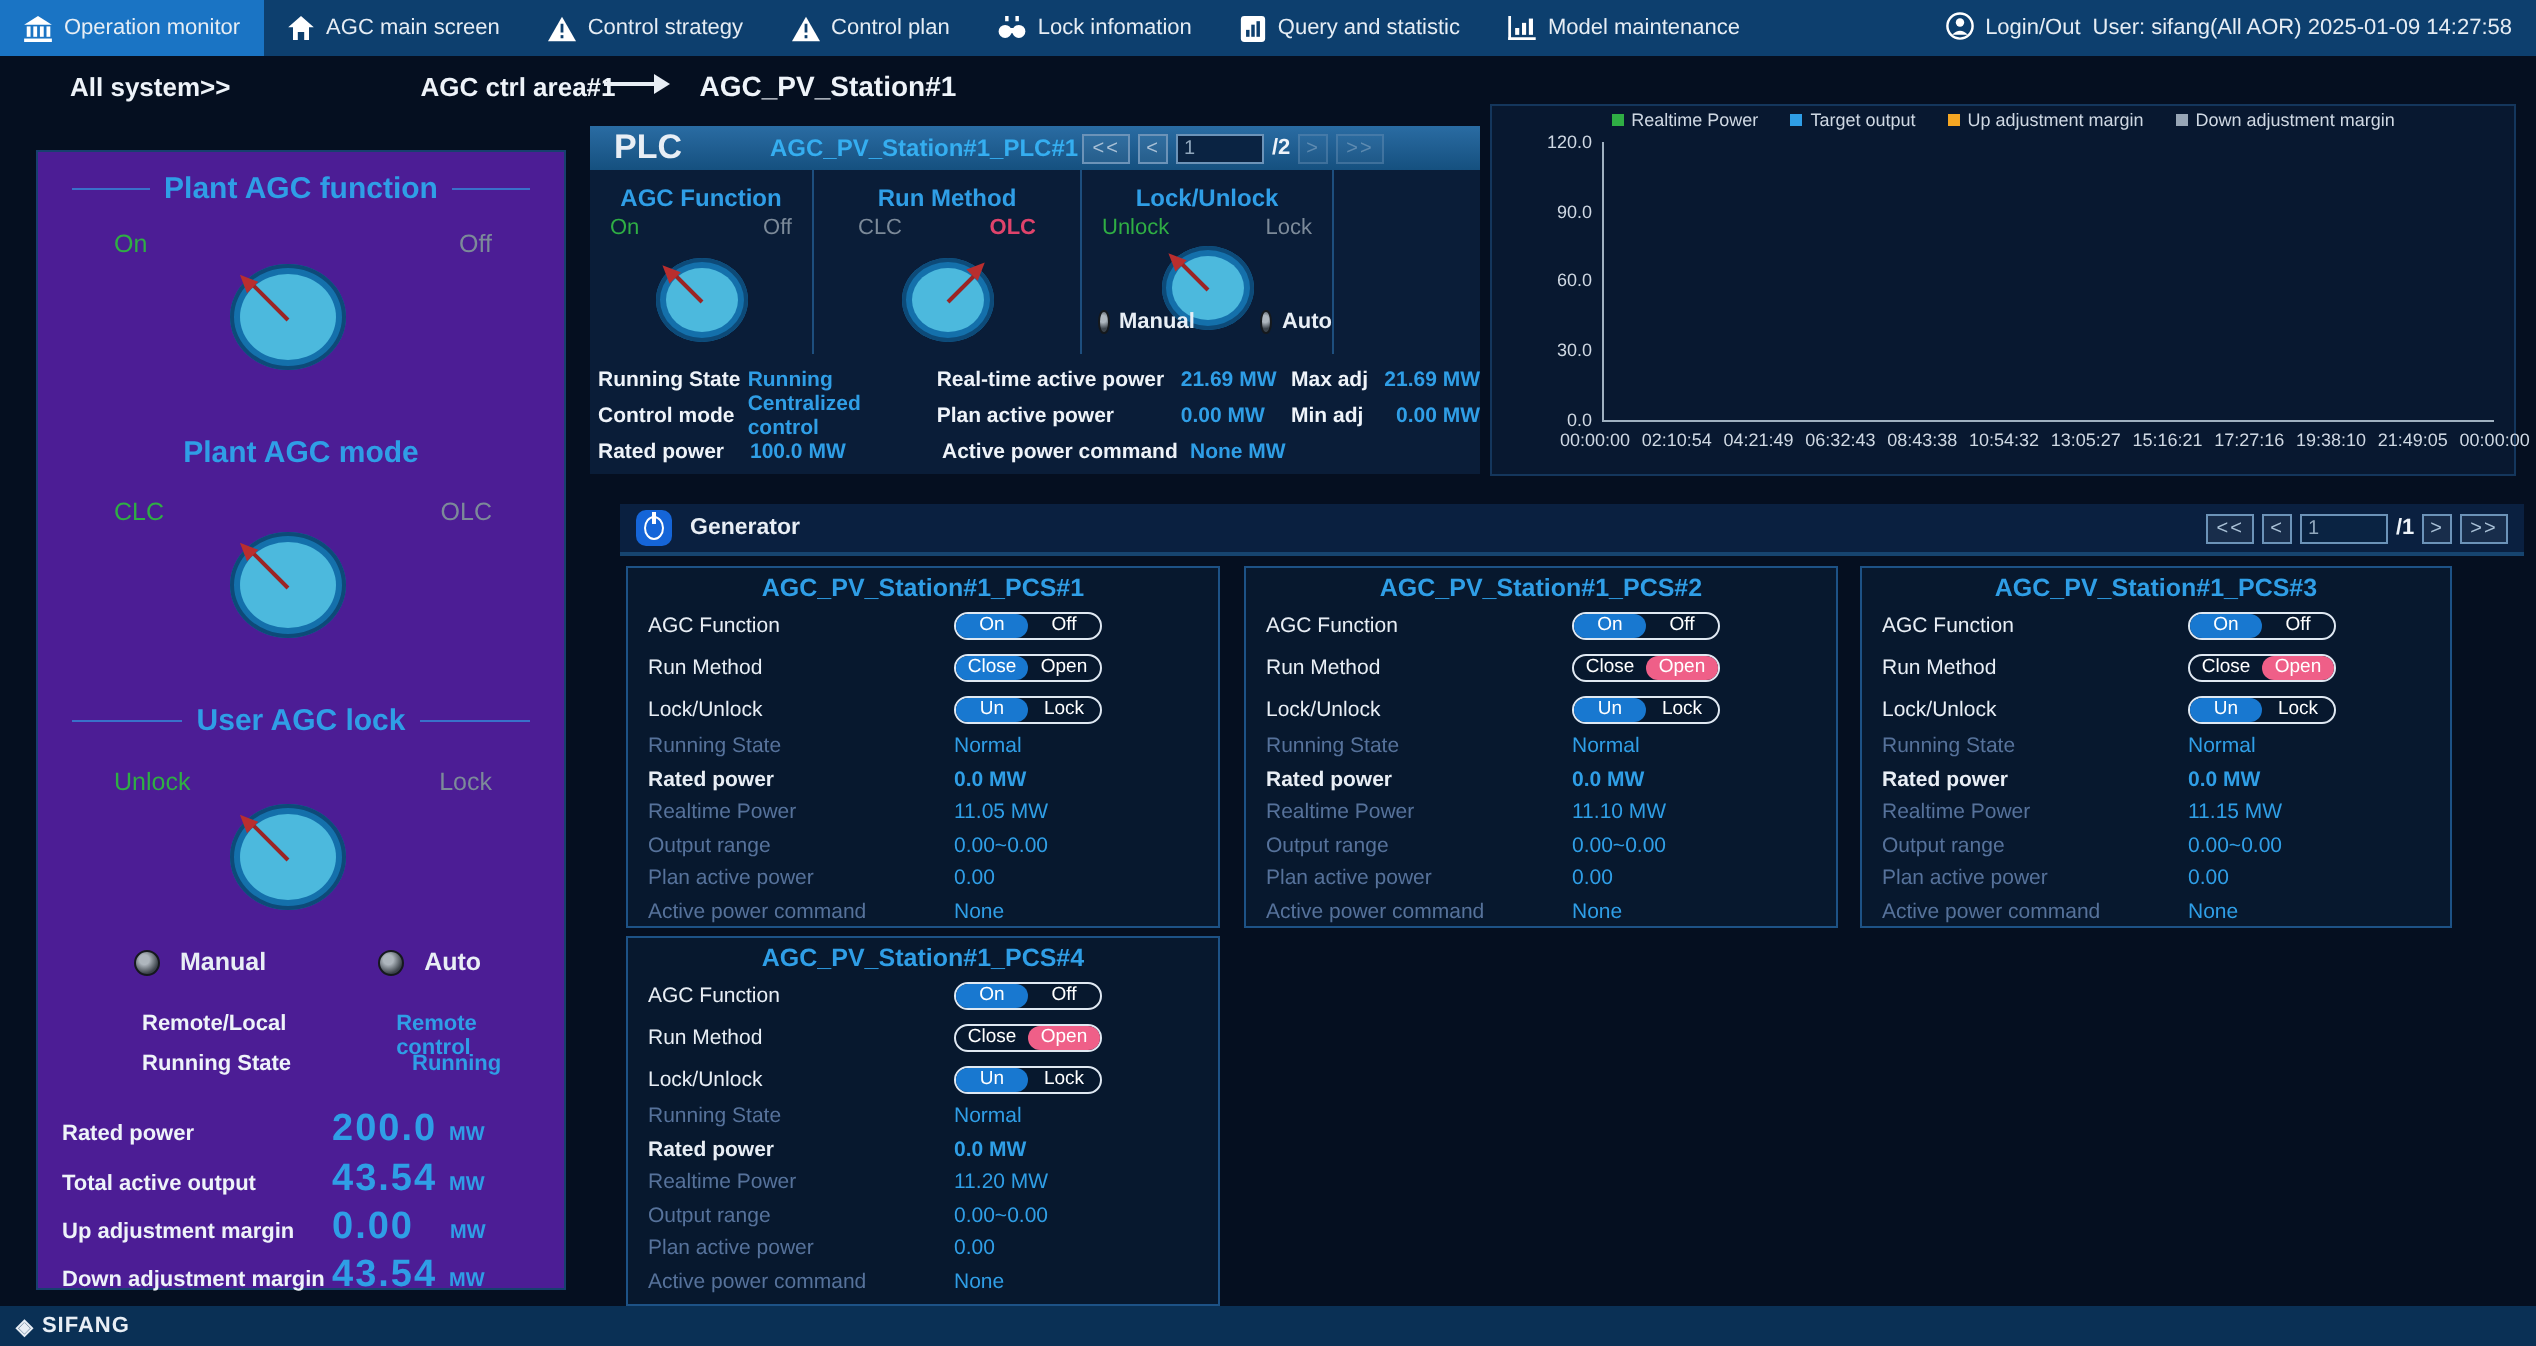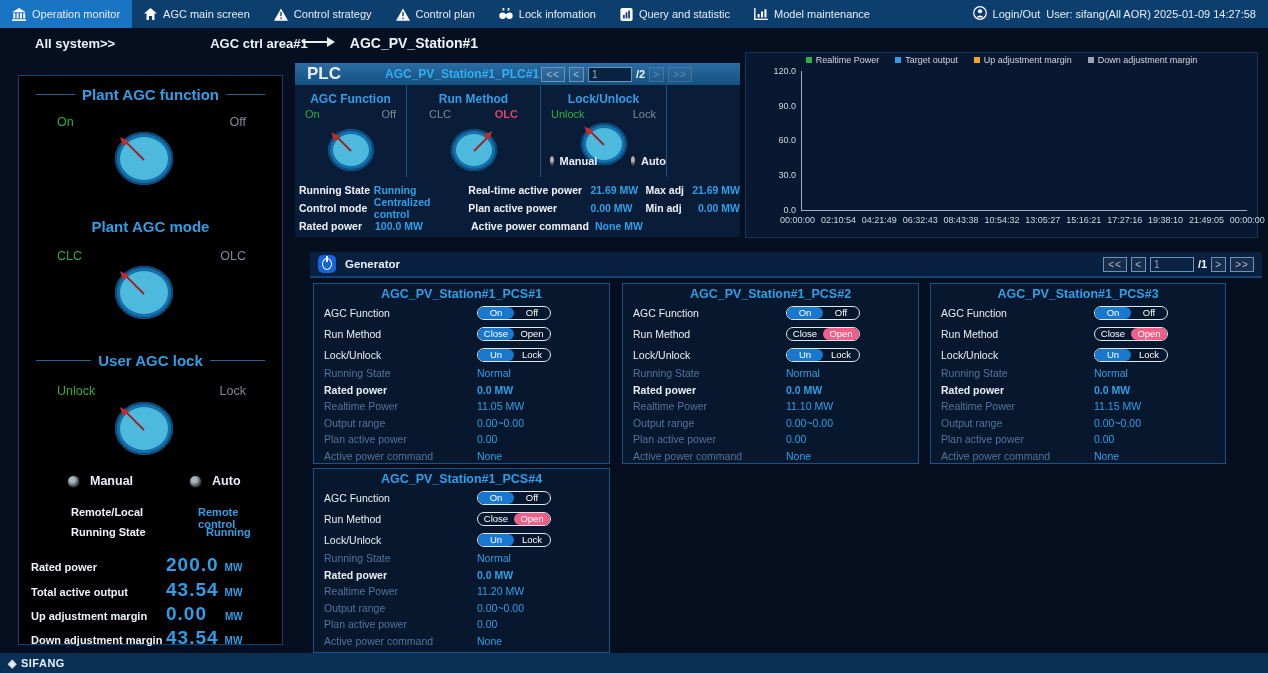--- a/index.html
+++ b/index.html
@@ -44,21 +44,21 @@
   .toggle.sel-left .opt-left { background:#1878d0; }
   .toggle.sel-left .opt-right { background:transparent; }
   .toggle.sel-right .opt-right { background:#1878d0; }
   .toggle.pinkable.sel-right .opt-right { background:#ef5f88; }
 
   .green { color:#2fae44; }
   .gray { color:#7c8a99; }
   .red { color:#e0436b; }
 
   
-  .plant-panel { position:absolute; left:18px; top:75px; width:265px; height:570px; background:#000000; border:1px solid #17406e; }
+  .plant-panel { position:absolute; left:18px; top:75px; width:265px; height:570px; background:#4c1d95; border:1px solid #17406e; }
   .sec-head { position:absolute; left:10px; right:10px; display:flex; align-items:center; color:#2f9ee6; font-weight:bold; font-size:15px; }
   .sec-head .line { flex:1; height:1px; background:#2f9ee6; opacity:0.65; margin:0 7px; }
   .sec-labels { position:absolute; left:0; width:265px; display:flex; justify-content:space-between; padding:0 38px; font-size:12.5px; }
   .plant-knob { position:absolute; width:58px; height:53px; }
   .plant-knob .pointer { width:26px; }
   .radio-row { position:absolute; left:0; width:265px; top:398px; display:flex; align-items:center; font-size:12.5px; font-weight:bold; }
   .kv { position:absolute; left:12px; right:8px; display:flex; font-size:11px; font-weight:bold; }
   .kv .k { width:135px; color:#eef3f9;margin-left:40px; }
   .kv .v { color:#2f9ee6; }
   .metric { position:absolute; left:12px; right:6px; display:flex; align-items:baseline; }

